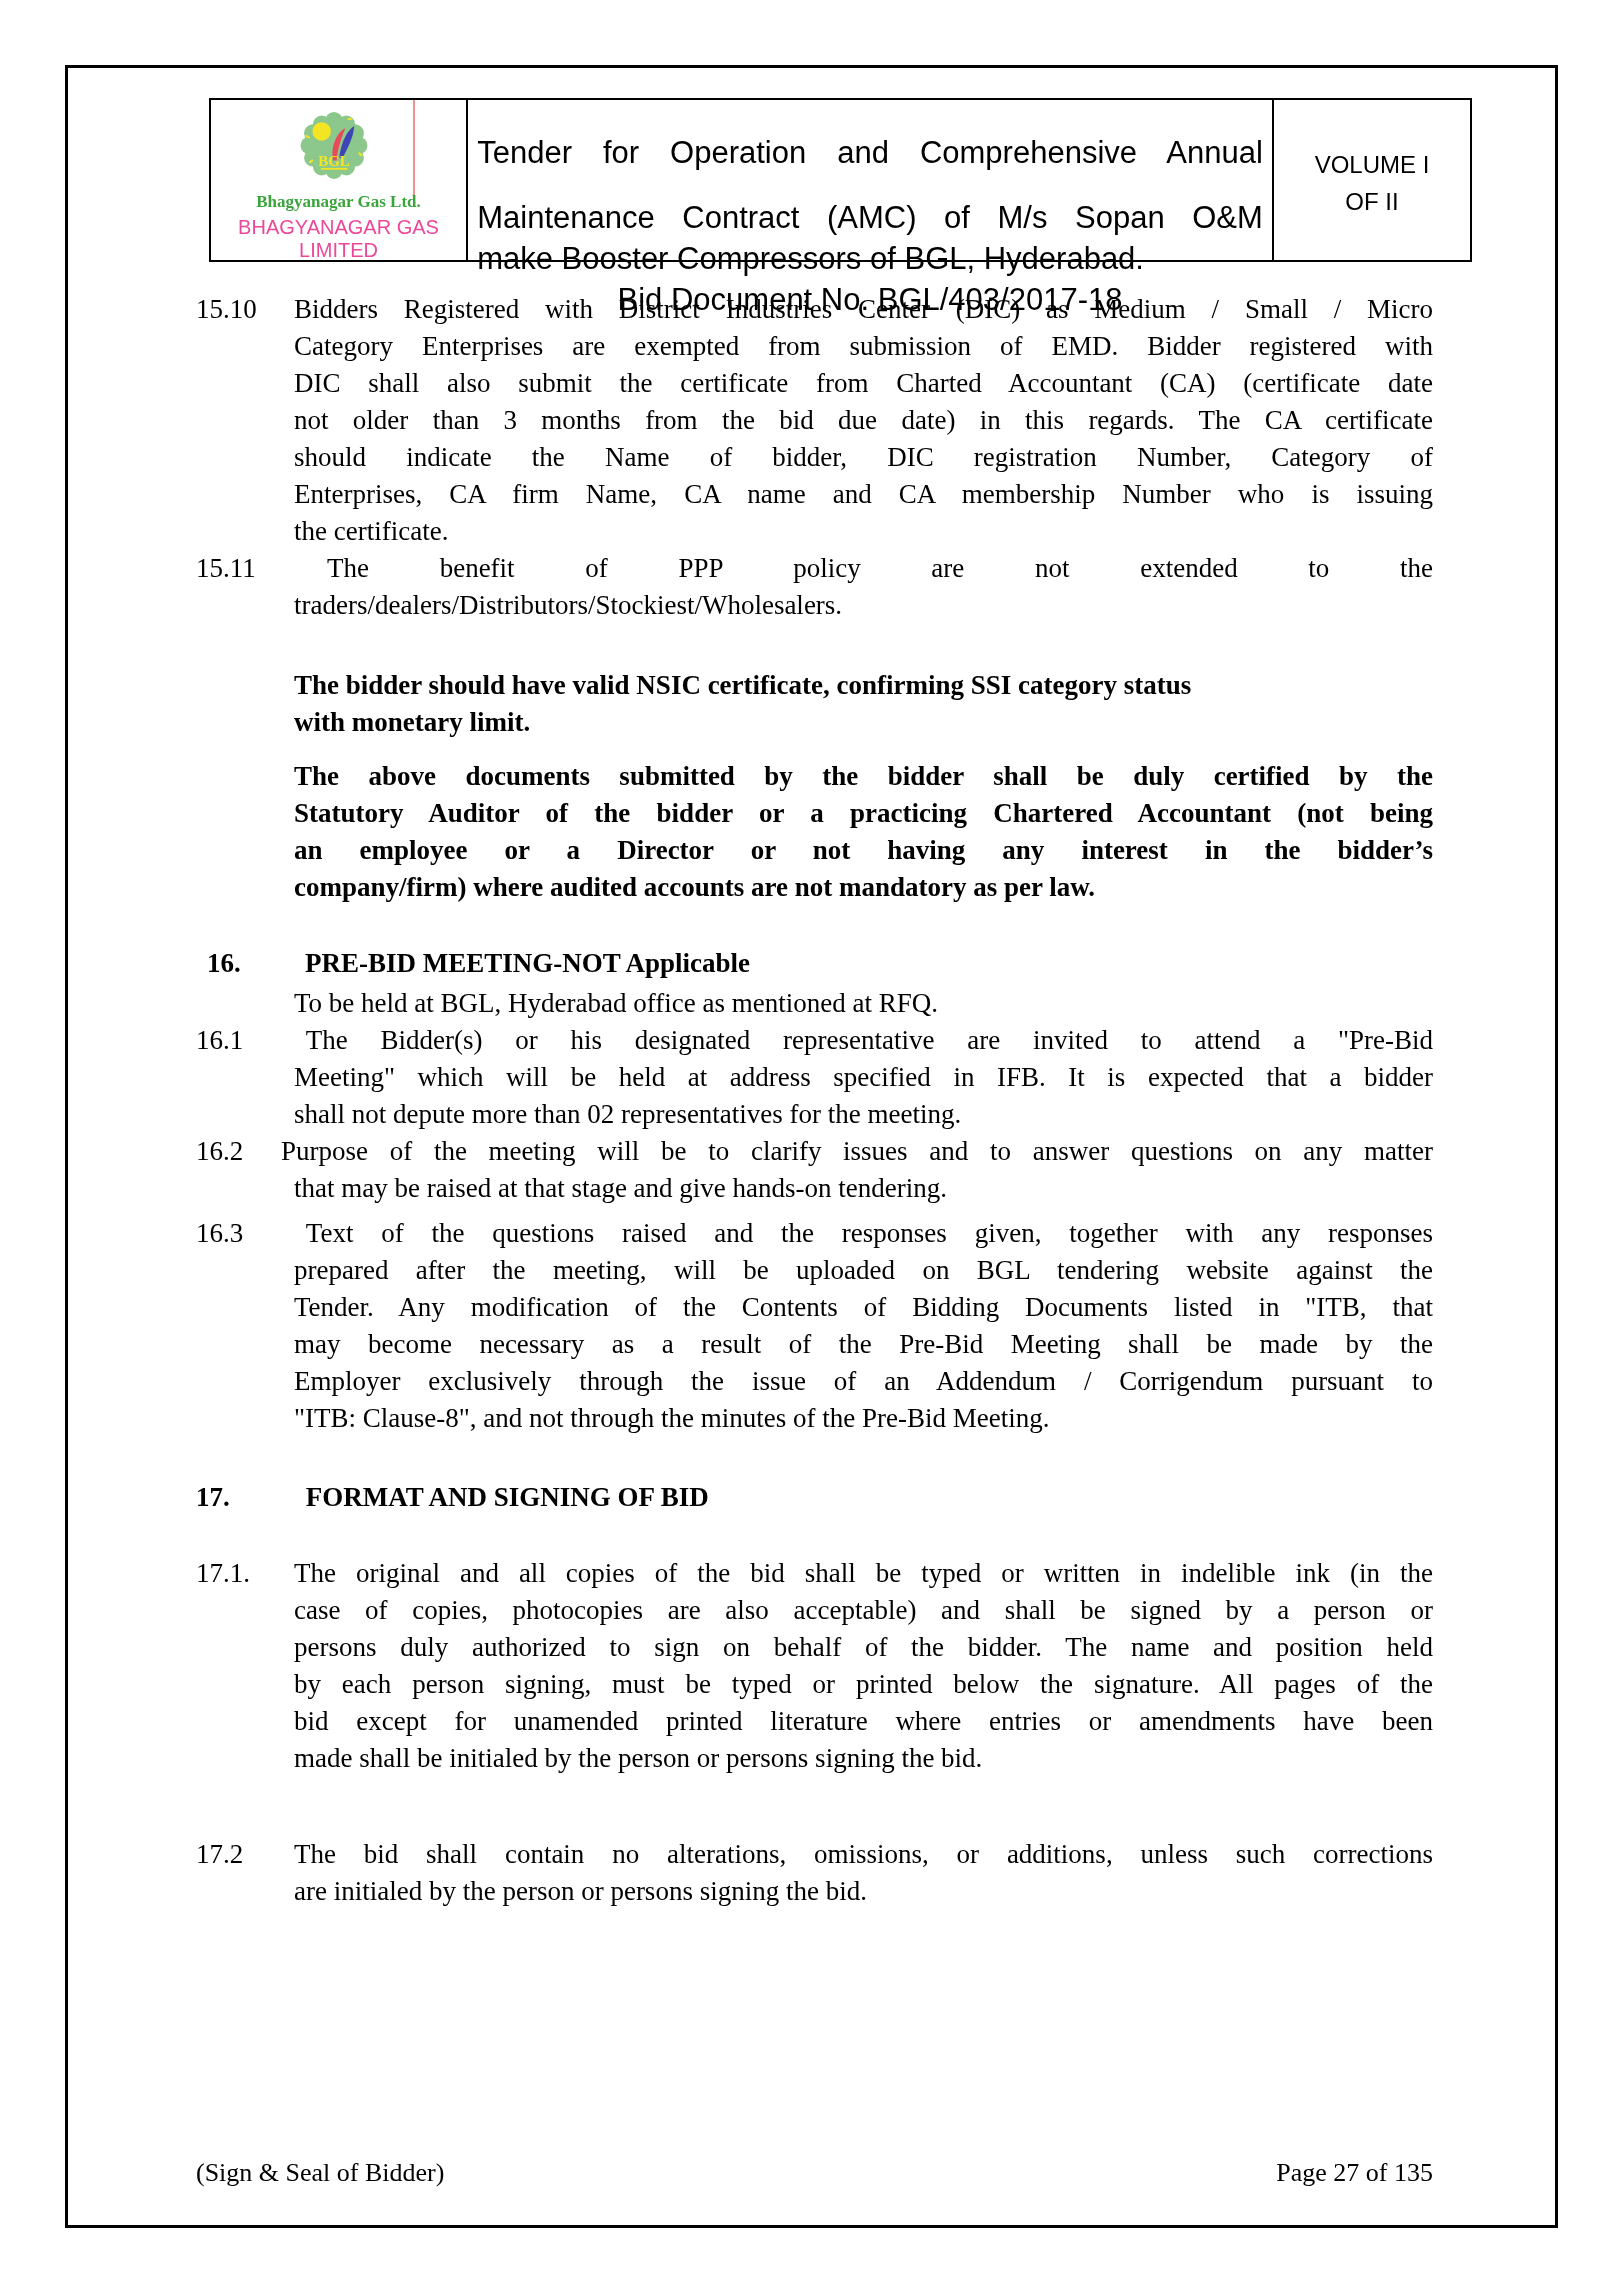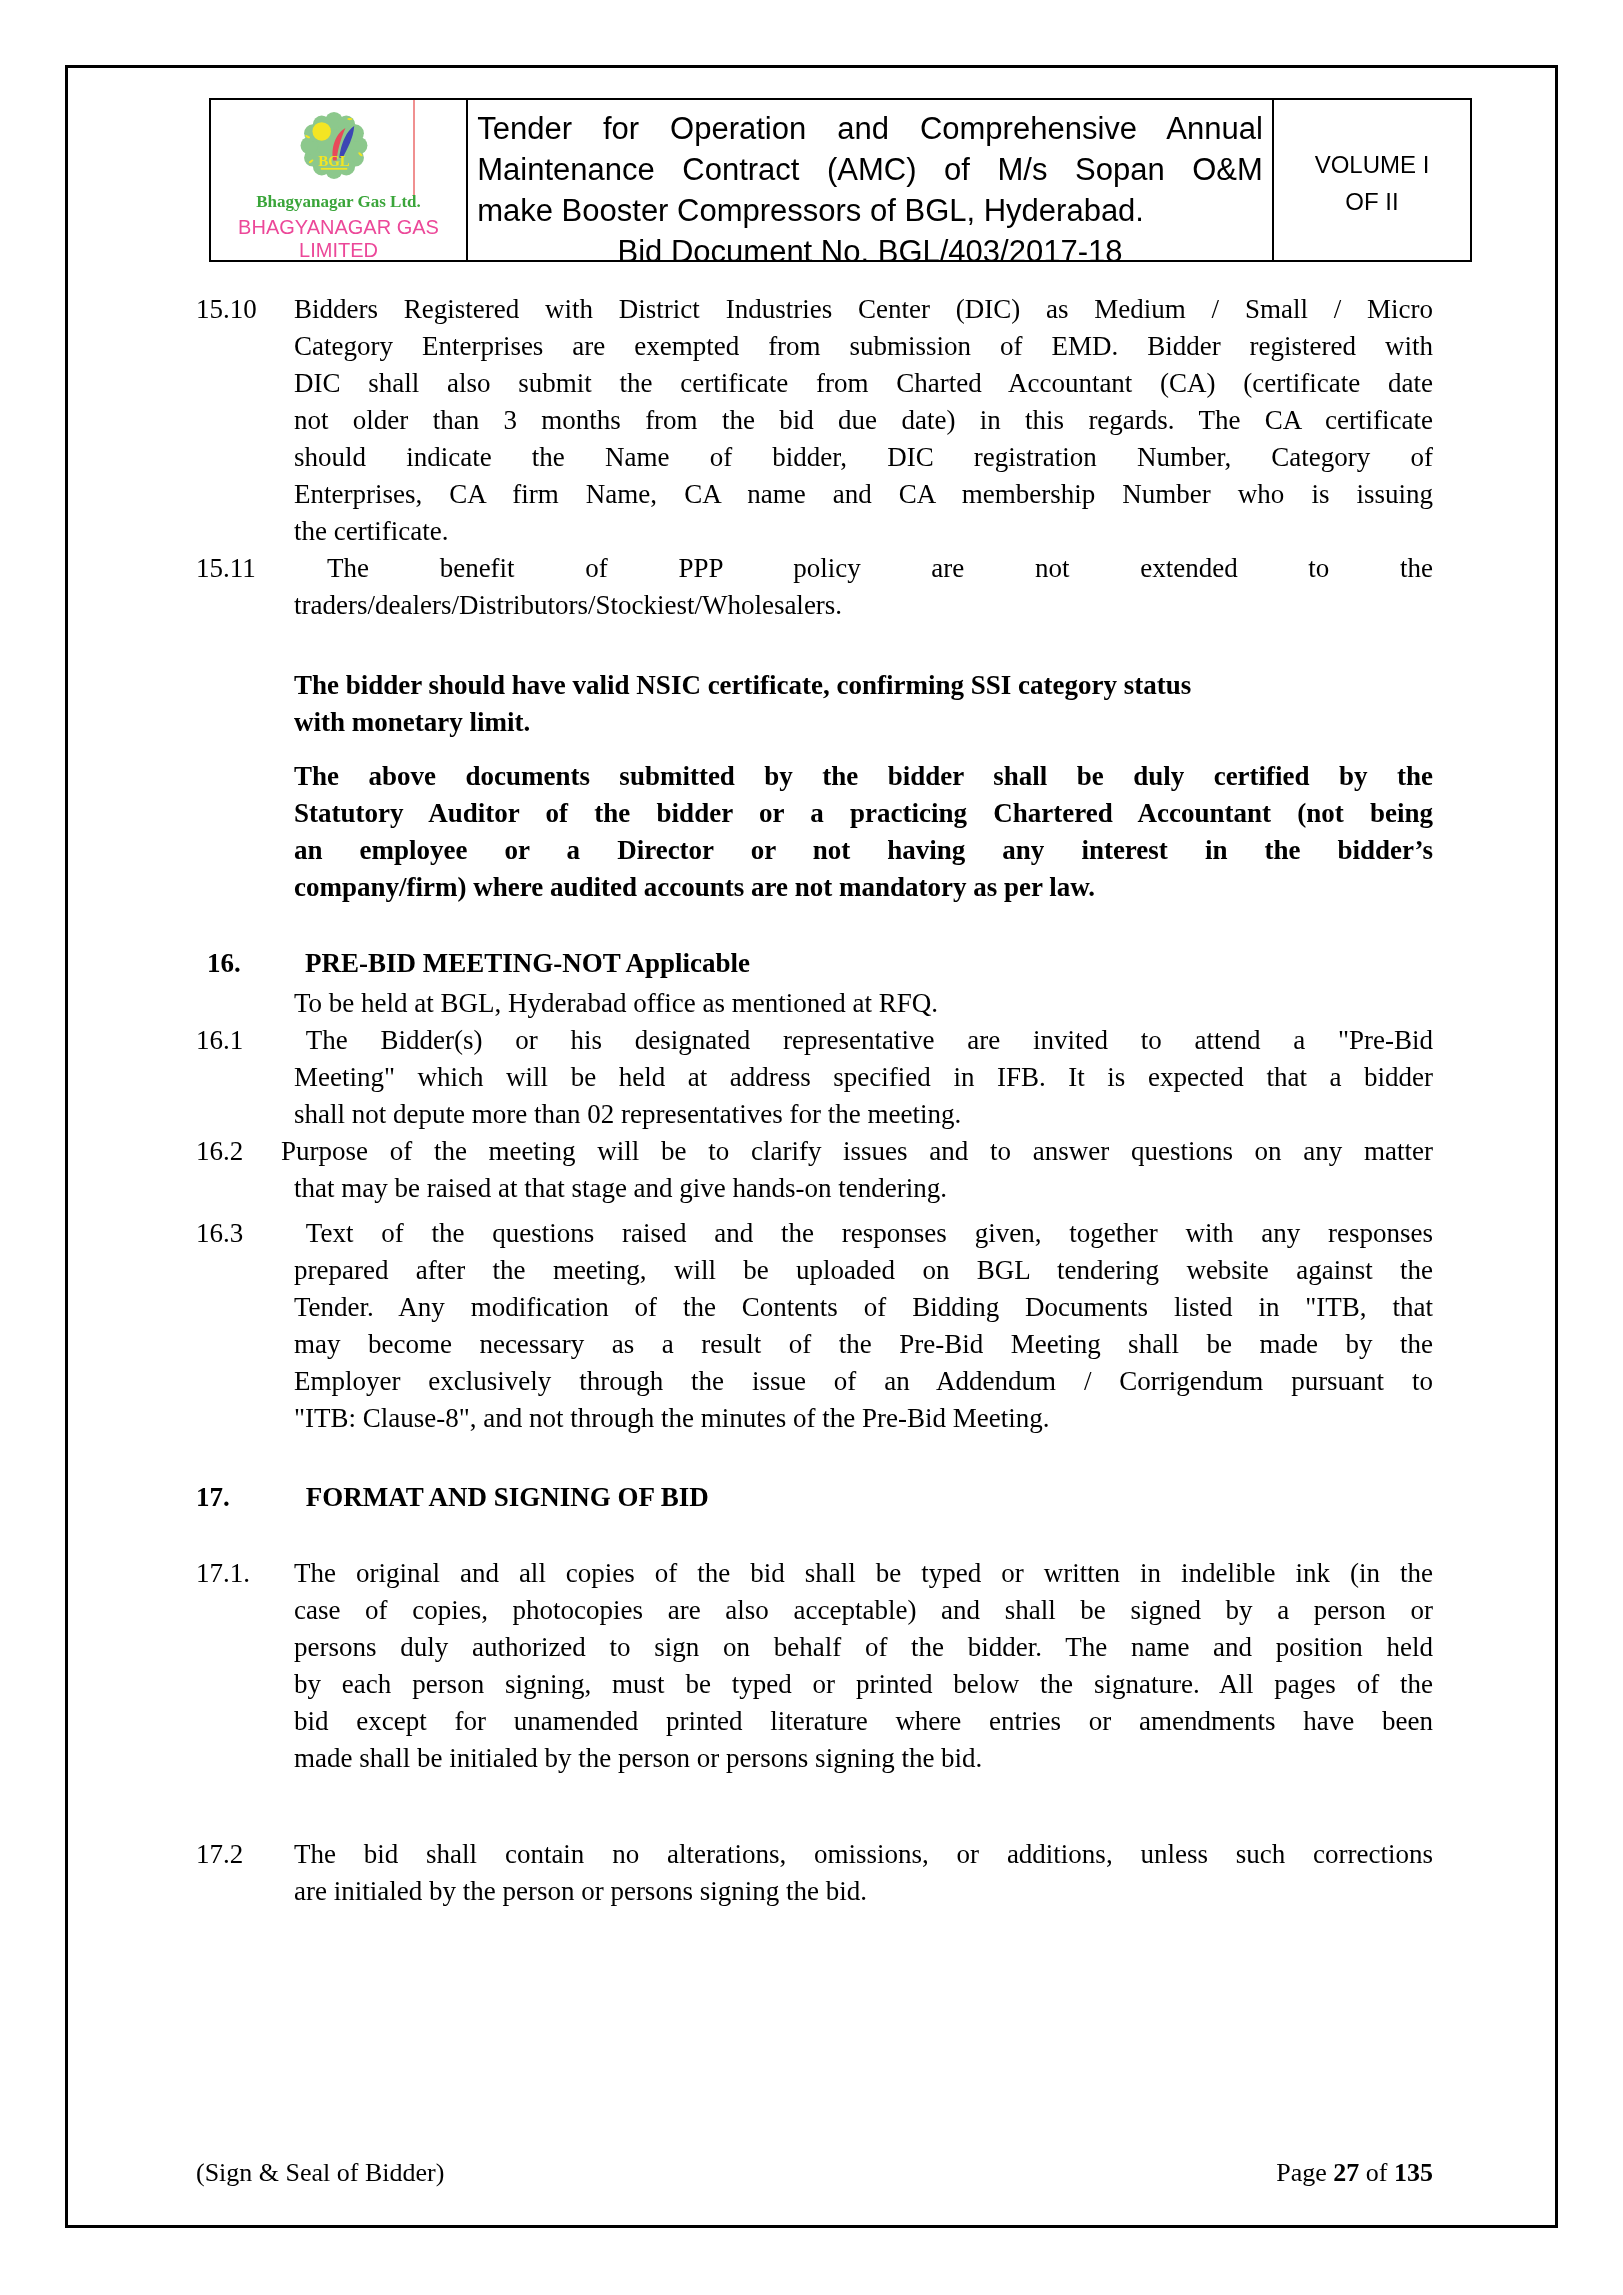--- a/index.html
+++ b/index.html
@@ -33,21 +33,21 @@
   }
   .company {
     position:absolute; left:0; top:116px; width:100%; text-align:center;
     font-family:"Liberation Sans","DejaVu Sans",sans-serif;
     font-size:20px; line-height:23px; color:#ec4899;
   }
   .title-line {
     font-family:"Liberation Sans","DejaVu Sans",sans-serif;
     font-size:31px; line-height:41px; color:#000;
   }
-  .title-just { text-align:justify; text-align-last:justify; }
+  .title-just { text-align:justify; text-align-last:justify;margin-top:24px; }
   .title-center { text-align:center; }
   .vol-line {
     font-family:"Liberation Sans","DejaVu Sans",sans-serif;
     font-size:24px; line-height:37px;
   }
   
   .body-block {
     position:absolute; left:196px; top:262px; width:1237px;
     padding-top:29.4px;
     font-size:27px; line-height:37px;
@@ -67,21 +67,21 @@
   .mt60 { margin-top:43px; }
   .mt65 { margin-top:17px; }
   .mt90 { margin-top:59px; }
   .hsp  { margin:39px 0 36px 0; }
   
   .footer {
     position:absolute; left:196px; top:2156px; width:1237px;
     display:flex; justify-content:space-between;
     font-size:26px; line-height:33px;
   }
-  .pg b { font-weight:bold; }
+  .pg b { font-weight:normal; }
 </style>
 </head>
 <body>
 
 <div class="page-border"></div>
 
 <div class="header-table">
 
   <div class="cell cell-logo">
     <svg class="logo-svg" viewBox="0 0 100 100">

